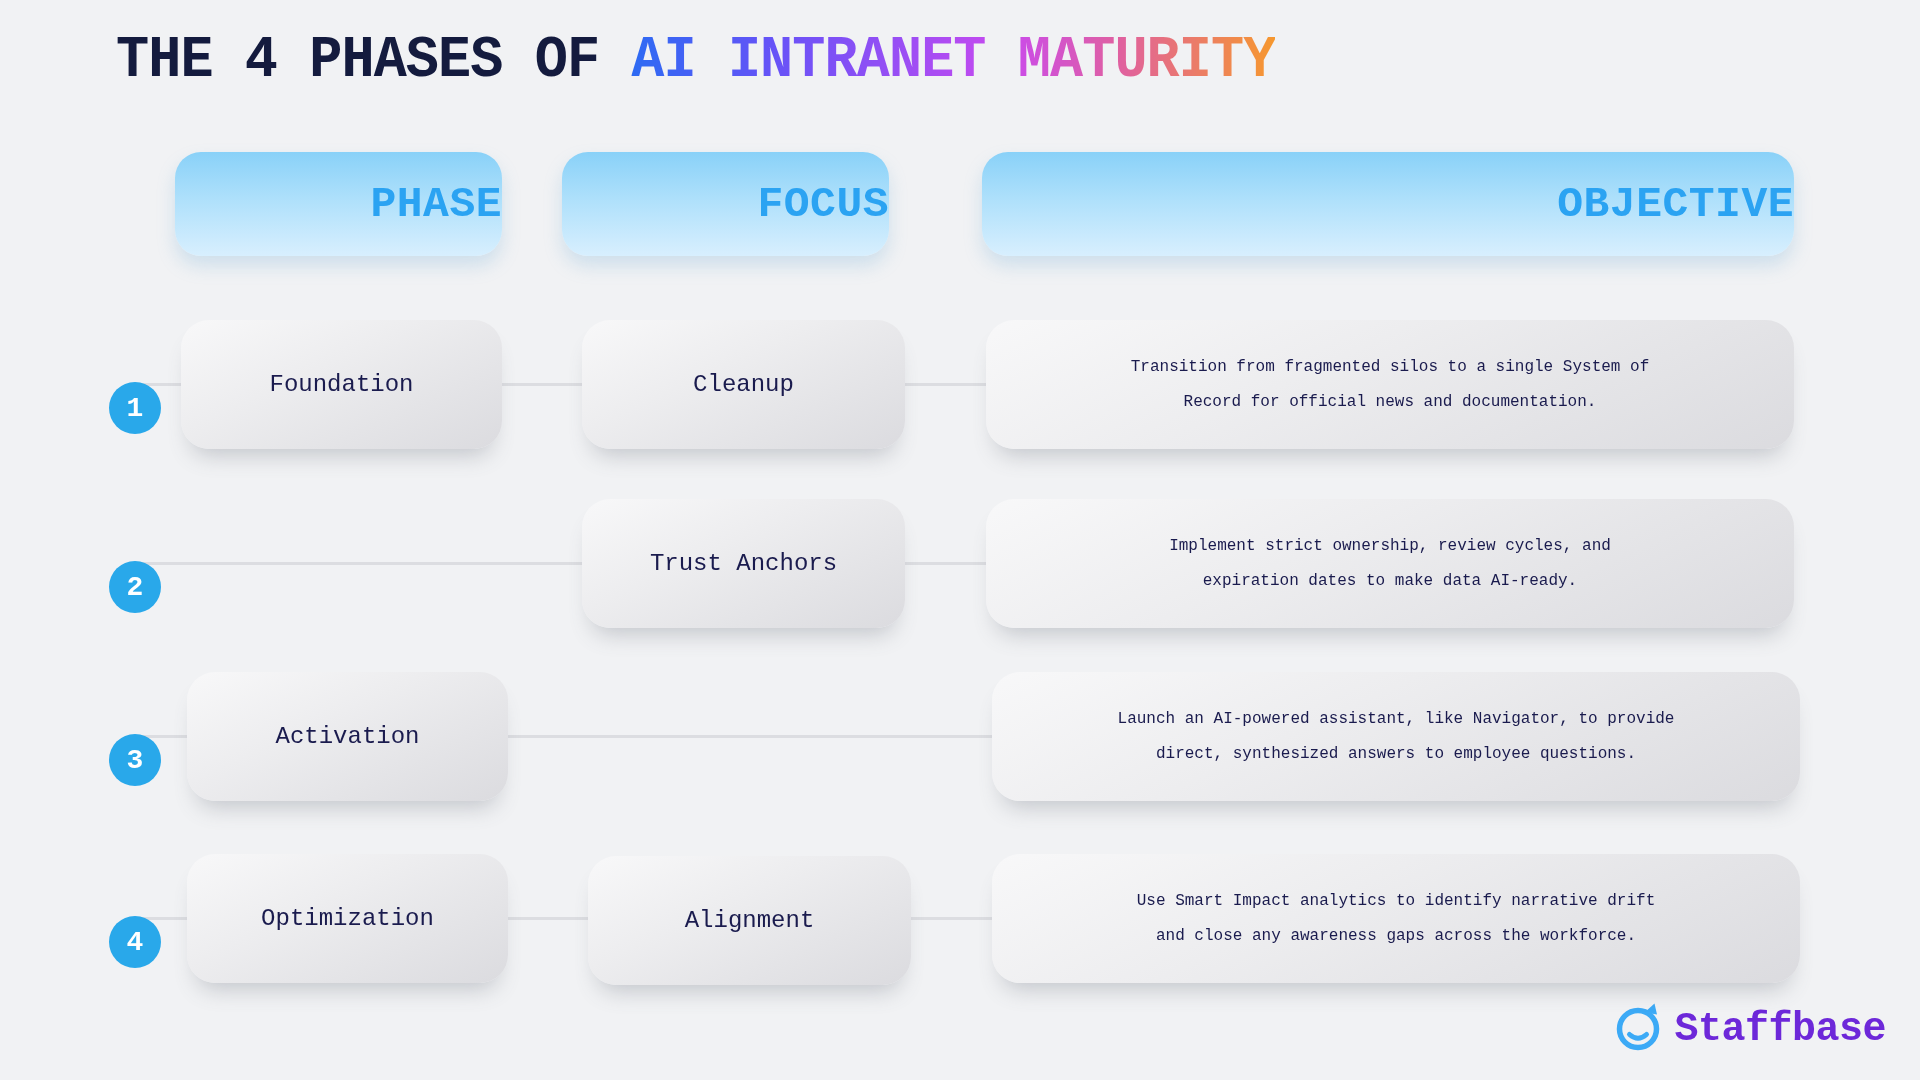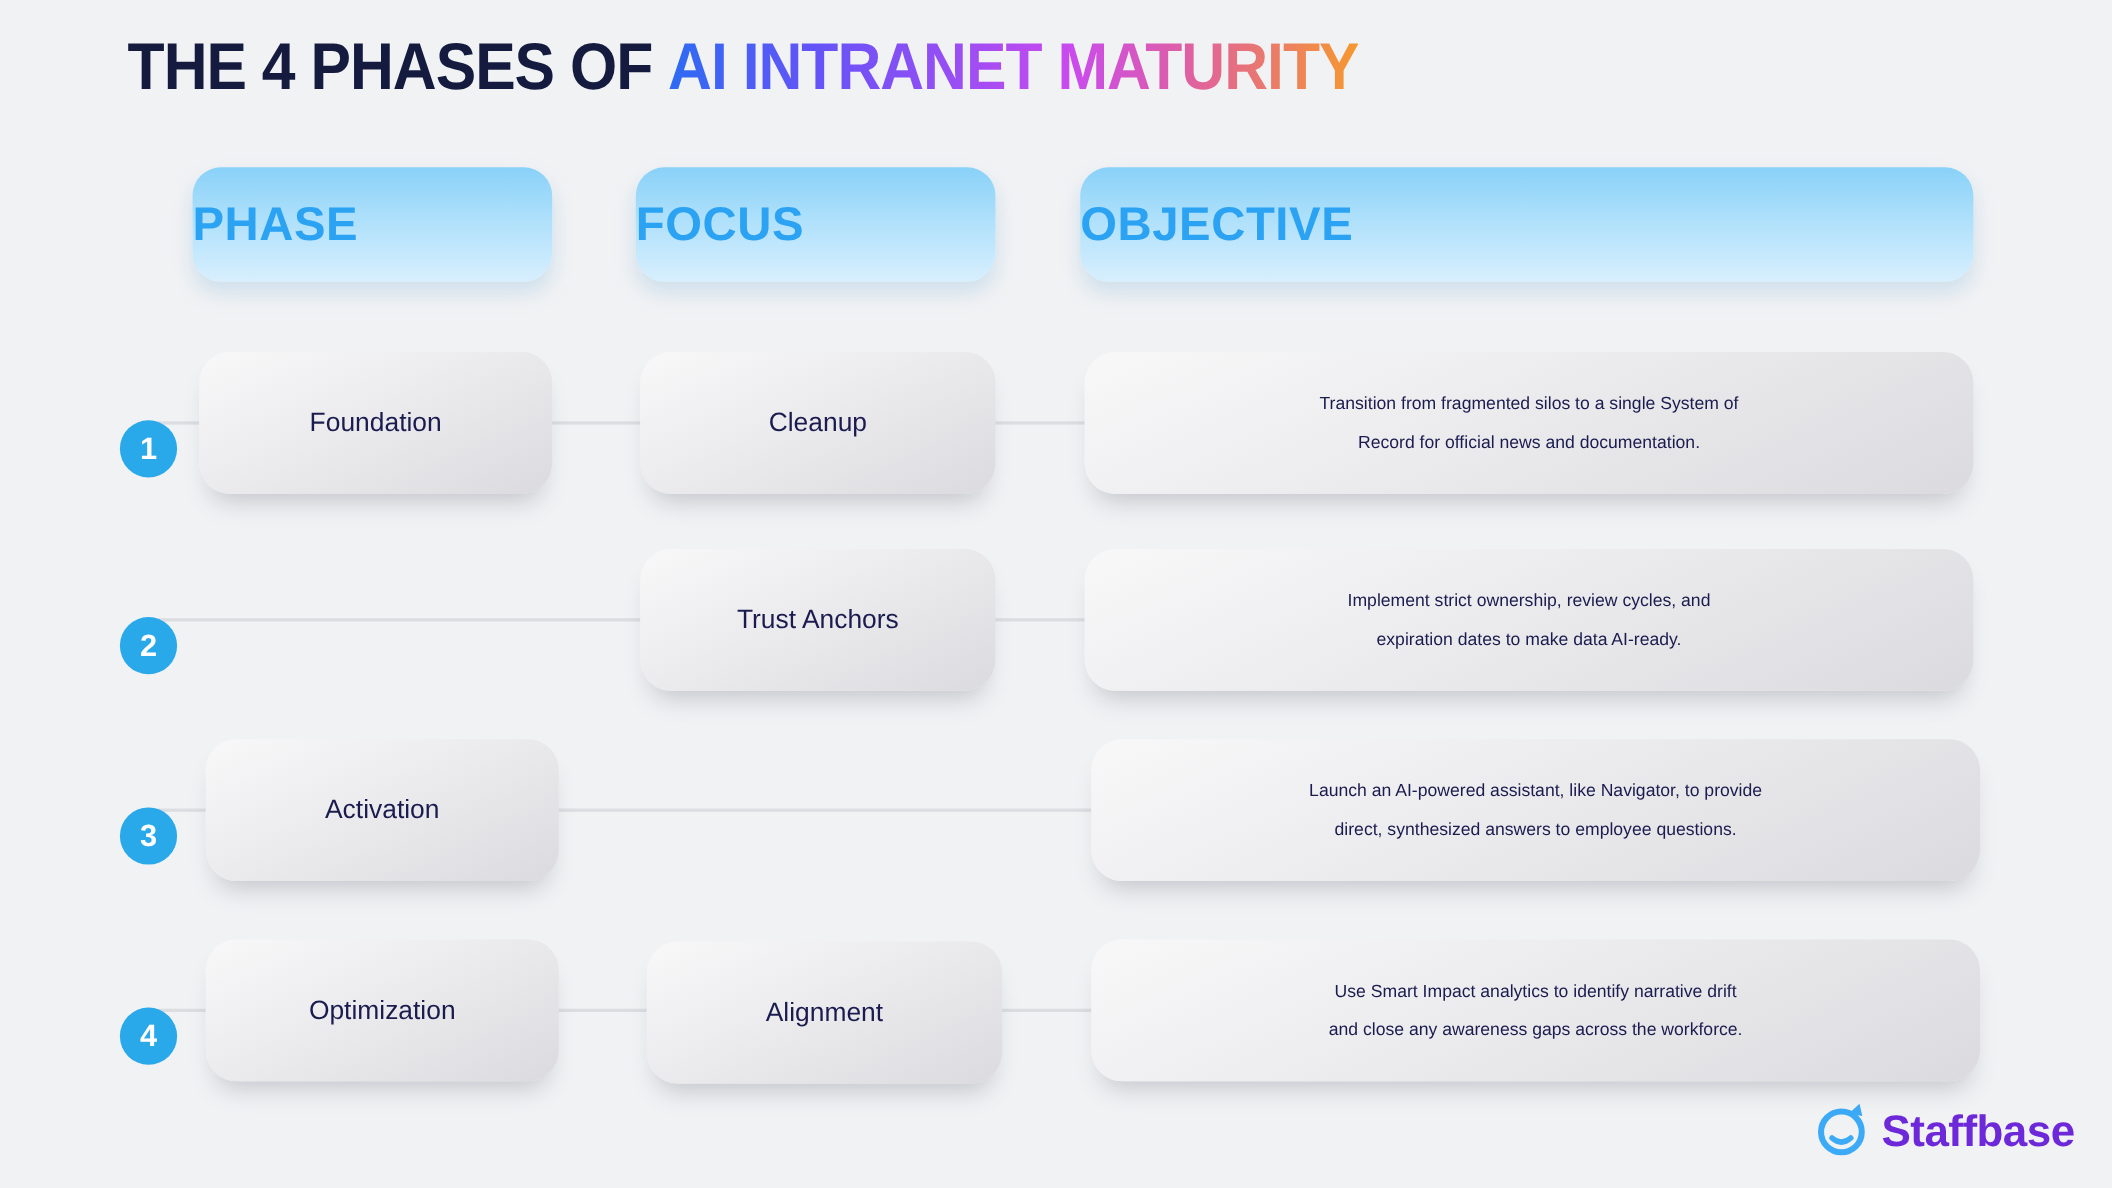--- a/index.html
+++ b/index.html
@@ -1,40 +1,40 @@
 <!DOCTYPE html>
 <html><head>
 <meta charset="utf-8">
 <style>
   html,body{margin:0;padding:0;background:#f1f2f4;}
   .canvas{
     position:relative;width:1920px;height:1080px;background:#f1f2f4;
-    overflow:hidden;font-family:Liberation Sans, sans-serif;
+    overflow:hidden;font-family:Liberation Mono, monospace;
   }
   
   .title{
     position:absolute;left:116px;top:26px;margin:0;
     font-size:60px;font-weight:800;letter-spacing:-1px;white-space:nowrap;
     transform:scaleX(0.92);transform-origin:left center;
   }
   .t-dark{color:#141b3e;}
   .t-grad{
     background:linear-gradient(90deg,#2d6bf3 0%,#6653f7 22%,#9a4ef4 42%,#c94aef 58%,#e0619f 76%,#f6982e 100%);
     -webkit-background-clip:text;background-clip:text;
     color:transparent;-webkit-text-fill-color:transparent;
   }
   
   .hdr{
     position:absolute;top:152px;height:104px;border-radius:26px;
-    display:flex;align-items:center;justify-content:flex-start;
+    display:flex;align-items:center;justify-content:flex-end;
     background:linear-gradient(180deg,#89d1f8 0%,#aee0fb 45%,#d8effe 100%);
     box-shadow:0 10px 18px rgba(120,175,215,0.28);
   }
   .hdr-phase{left:175px;width:327px;}
-  .hdr-focus{left:578px;width:327px;}
+  .hdr-focus{left:562px;width:327px;}
   .hdr-objective{left:982px;width:812px;}
   .hdr-label{font-size:43px;font-weight:800;color:#2ba3f2;letter-spacing:0.5px;}
   
   .row{position:absolute;left:0;width:1920px;height:130px;}
   .r1{top:320px;}.r2{top:499px;}.r3{top:672px;}.r4{top:854px;}
   .connector{
     position:absolute;left:138px;width:858px;top:63px;height:3px;
     background:#dcdde1;z-index:0;
   }
   .badge{

